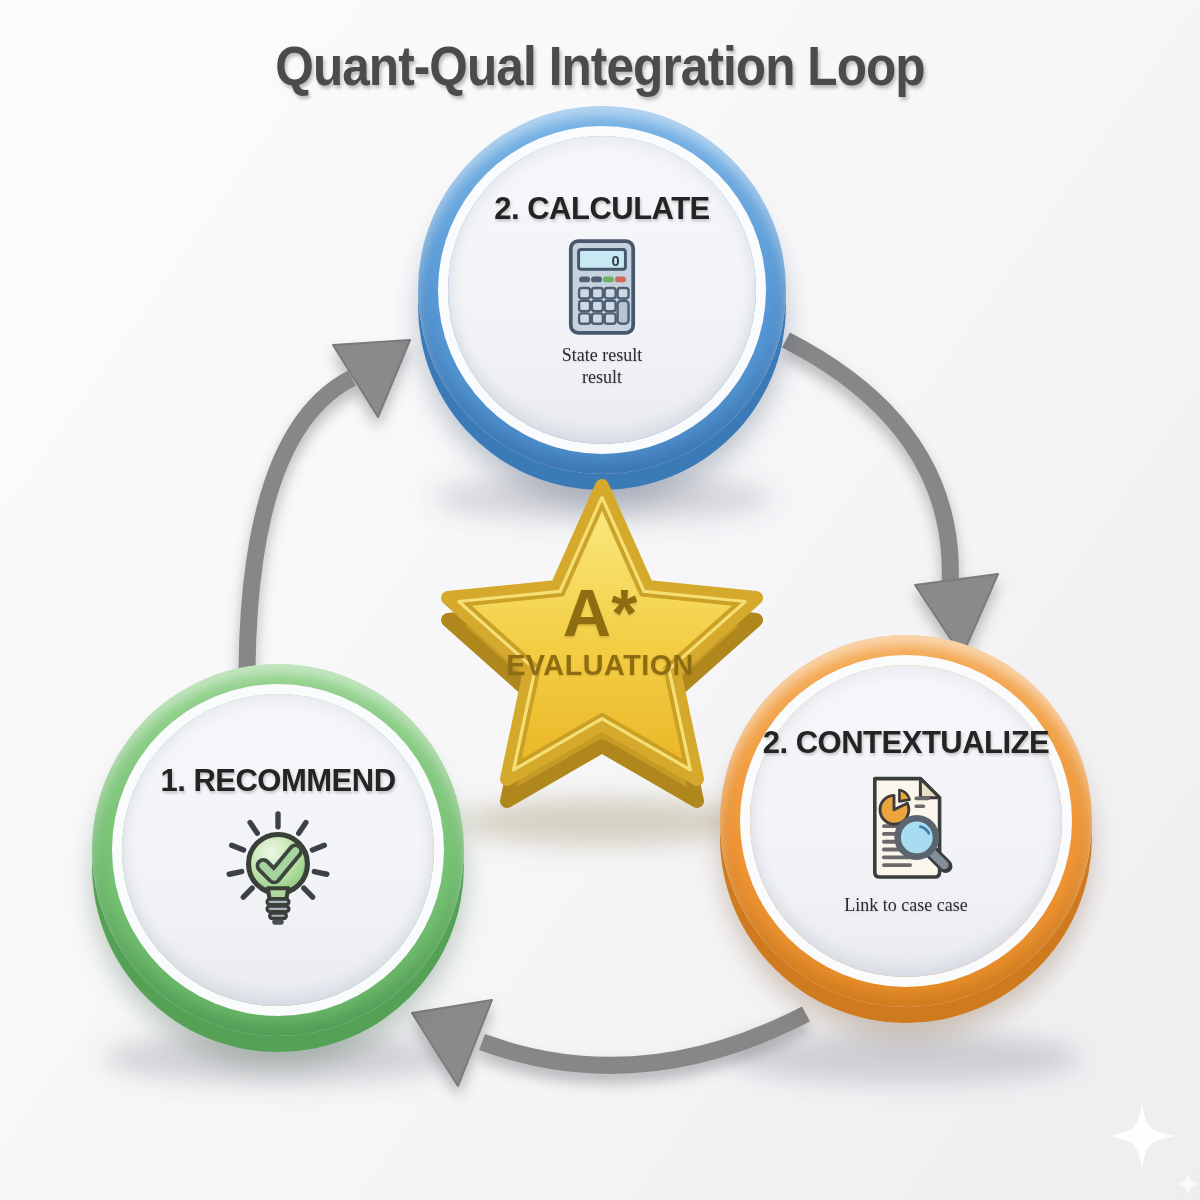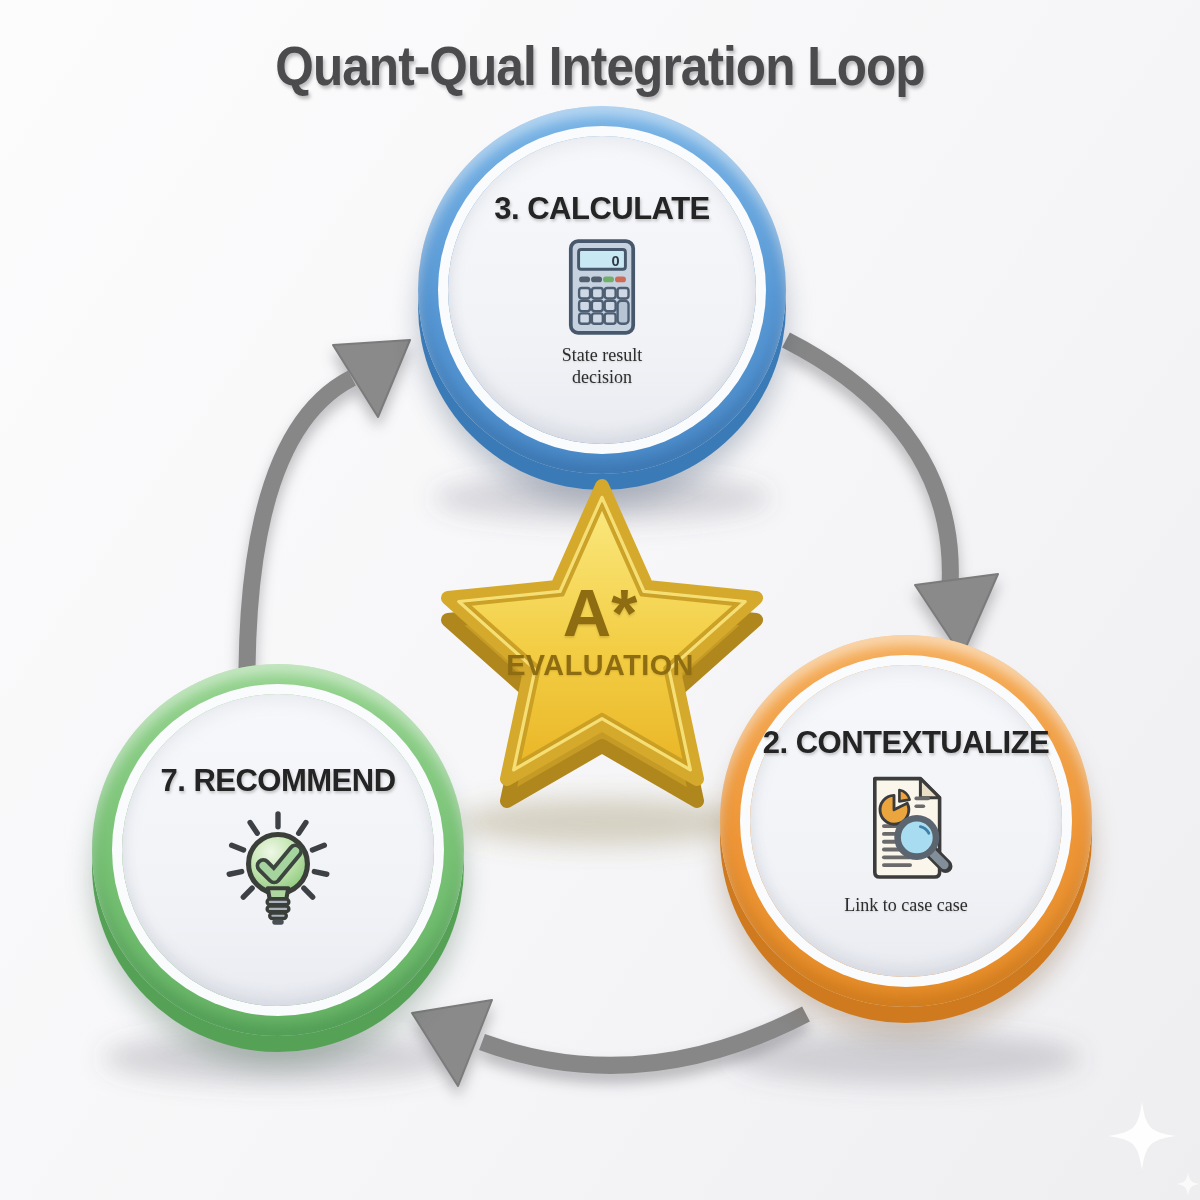--- a/index.html
+++ b/index.html
@@ -109,21 +109,21 @@
       <polygon class="arrow-head" points="492,1000 458,1086 412,1013"></polygon>
     </g>
     <g class="arrow-g">
       <path class="arrow-ribbon" d="M 247 668 Q 250 430 352 378"></path>
       <polygon class="arrow-head" points="333,345 378,417 410,340"></polygon>
     </g>
   </svg>
 
   <div class="node node-blue" style="left:418px; top:106px; width:368px; height:368px;">
     <div class="inner">
-      <div class="step">3. CALCULATE</div>
+      <div class="step">2. CALCULATE</div>
       <svg class="icon" width="104" height="104" viewBox="0 0 100 100">
         <rect x="20" y="6" width="60" height="88" rx="7" fill="#c7d2e0" stroke="#47586c" stroke-width="3.6"></rect>
         <rect x="27.5" y="14" width="45" height="19" rx="2.5" fill="#c8e8f3" stroke="#47586c" stroke-width="2.8"></rect>
         <text x="67" y="29.5" font-size="14" font-weight="bold" text-anchor="end" fill="#2e3a46">0</text>
         <rect x="28" y="40" width="10.5" height="5.5" rx="2.75" fill="#525f6e"></rect>
         <rect x="39.5" y="40" width="10.5" height="5.5" rx="2.75" fill="#525f6e"></rect>
         <rect x="51" y="40" width="10.5" height="5.5" rx="2.75" fill="#6faf68"></rect>
         <rect x="62.5" y="40" width="10.5" height="5.5" rx="2.75" fill="#cf6a56"></rect>
         <g fill="#cfd9e6" stroke="#4e5f74" stroke-width="2.3">
           <rect x="28" y="51" width="10.5" height="10" rx="2.5"></rect>
@@ -134,21 +134,21 @@
             <rect x="52.6" y="63.2" width="10.5" height="10" rx="2.5"></rect>
           <rect x="28" y="75.4" width="10.5" height="10" rx="2.5"></rect>
             <rect x="40.3" y="75.4" width="10.5" height="10" rx="2.5"></rect>
             <rect x="52.6" y="75.4" width="10.5" height="10" rx="2.5"></rect>
           <rect x="65" y="51" width="10.5" height="10" rx="2.5"></rect>
           <rect x="65" y="63.2" width="10.5" height="22.2" rx="3.5" fill="#b7c4d4"></rect>
         </g>
       </svg>
       <div class="desc">
         <span class="line">State result</span>
-        <span class="line">decision</span>
+        <span class="line">result</span>
       </div>
     </div>
   </div>
 
   <div class="node node-orange" style="left:720px; top:635px; width:372px; height:372px;">
     <div class="inner">
       <div class="step">2. CONTEXTUALIZE</div>
       <svg class="icon" width="120" height="120" viewBox="0 0 100 100">
         <path d="M24 8 H62 L78 24 V86 Q78 90 74 90 H28 Q24 90 24 86 Z" fill="#faf6ec" stroke="#3c3c3c" stroke-width="3" stroke-linejoin="round"></path>
         <path d="M62 8 V24 H78 Z" fill="#e9dfc6" stroke="#3c3c3c" stroke-width="2.5" stroke-linejoin="round"></path>
@@ -168,21 +168,21 @@
         <line x1="70.5" y1="68.5" x2="82" y2="80" stroke="#828e9a" stroke-width="7" stroke-linecap="round"></line>
         <circle cx="59" cy="57" r="16" fill="#a8ddf1" stroke="#5b6570" stroke-width="5.5"></circle>
         <path d="M62 48 A10.5 10.5 0 0 1 69 53.5" fill="none" stroke="#3f7fa8" stroke-width="2.4" stroke-linecap="round"></path>
       </svg>
       <div class="desc">Link to case case</div>
     </div>
   </div>
 
   <div class="node node-green" style="left:92px; top:664px; width:372px; height:372px;">
     <div class="inner">
-      <div class="step">7. RECOMMEND</div>
+      <div class="step">1. RECOMMEND</div>
       <svg class="icon" width="128" height="124" viewBox="0 0 100 96">
         <defs>
           <radialGradient id="bulbG" cx="38%" cy="30%" r="75%">
             <stop offset="0%" stop-color="#eef8e6"></stop>
             <stop offset="55%" stop-color="#bfe3ac"></stop>
             <stop offset="100%" stop-color="#8cc97d"></stop>
           </radialGradient>
         </defs>
         <g stroke="#3d4045" stroke-width="4.2" stroke-linecap="round">
           <line x1="50" y1="15" x2="50" y2="5"></line>

